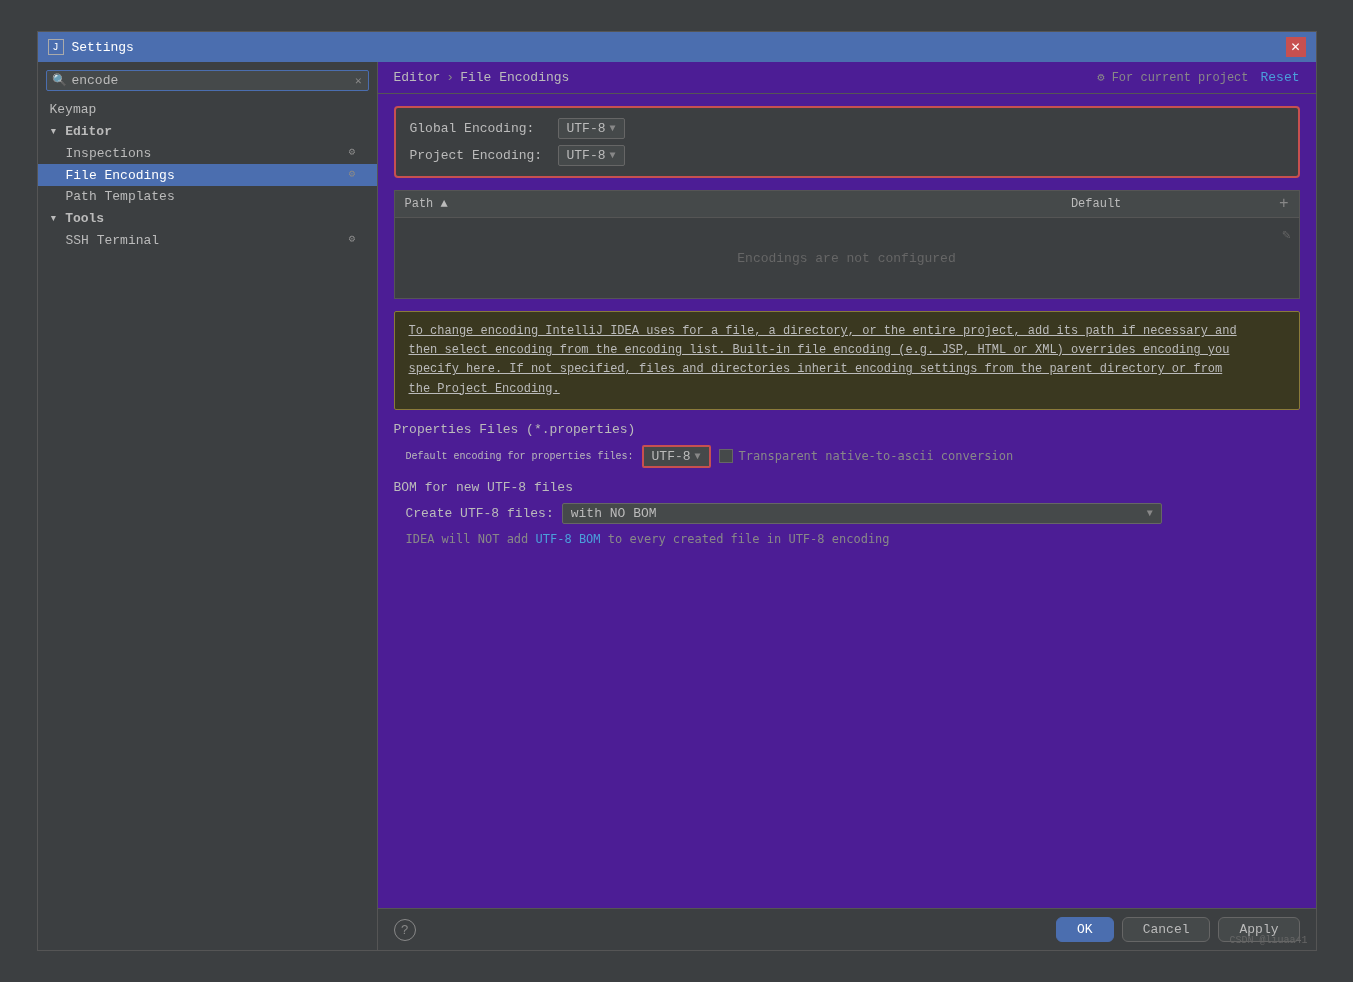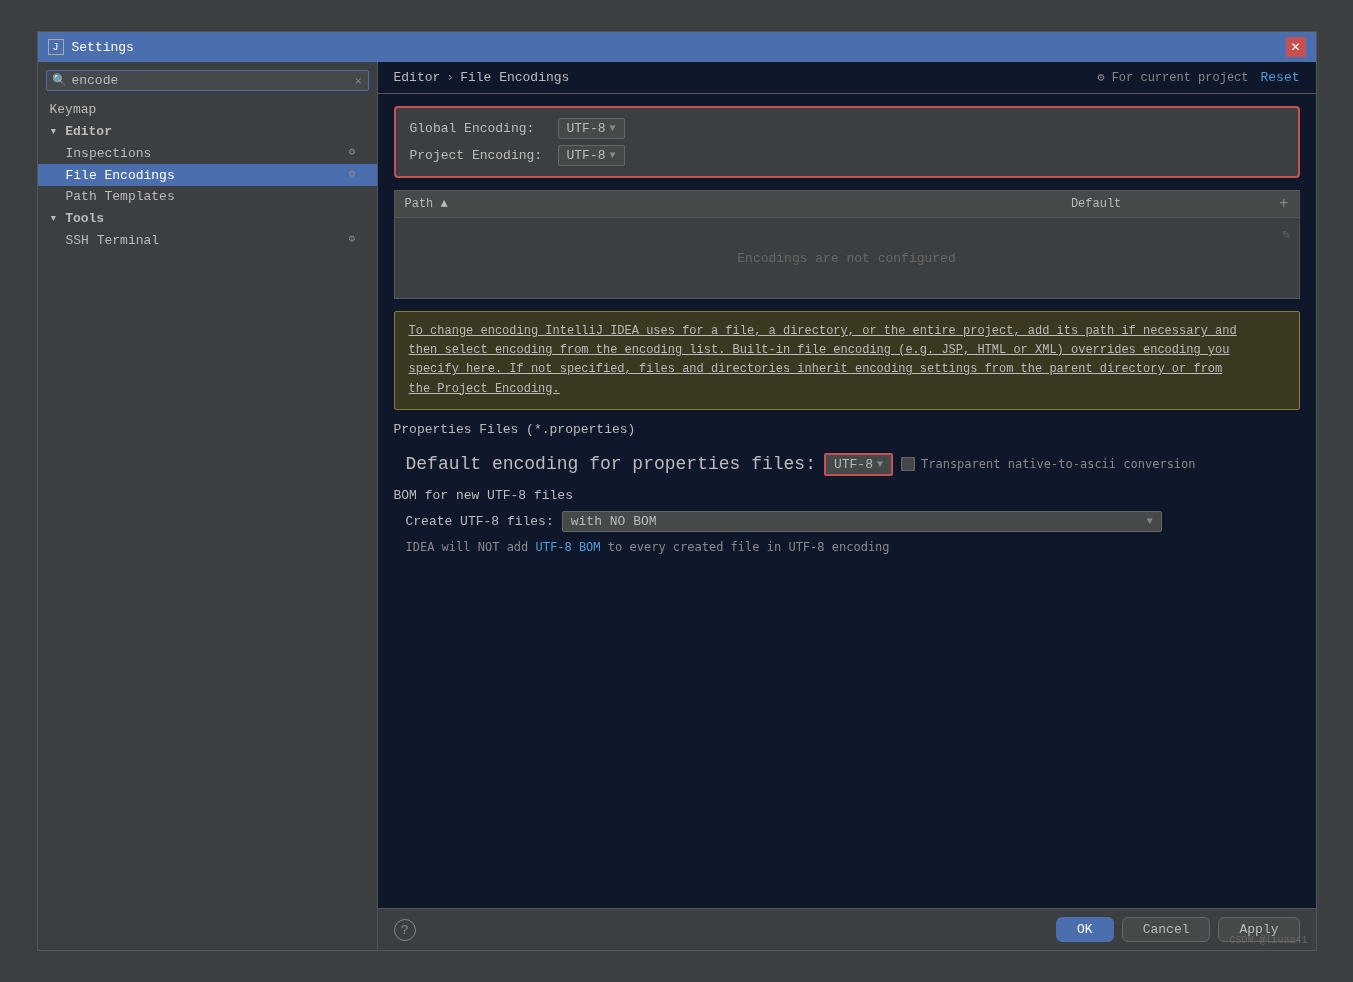--- a/index.html
+++ b/index.html
@@ -124,21 +124,21 @@
       height: 16px;
       font-size: 11px;
       color: #888;
     }
     .indent {
       padding-left: 28px;
     }
     
     .right-panel {
       flex: 1;
-      background: #0f172a;
+      background: #4c1d95;
       display: flex;
       flex-direction: column;
       overflow: hidden;
     }
     .panel-header {
       display: flex;
       align-items: center;
       justify-content: space-between;
       padding: 8px 16px;
       border-bottom: 1px solid #555;
@@ -264,35 +264,35 @@
       border-radius: 2px;
       padding: 10px 14px;
       color: #bbbbbb;
       font-size: 12px;
       line-height: 1.6;
     }
     
     .props-section {
       display: flex;
       flex-direction: column;
-      gap: 16px;
+      gap: 8px;
     }
     .props-title {
       color: #bbbbbb;
       font-size: 13px;
     }
     .props-row {
       display: flex;
       align-items: center;
       gap: 8px;
       padding-left: 12px;
     }
     .props-label {
       color: #bbbbbb;
-      font-size: 18px;
+      font-size: 10px;
     }
     .props-dropdown-highlighted {
       display: flex;
       align-items: center;
       background: #45494a;
       border: 2px solid #c75050;
       border-radius: 2px;
       padding: 2px 8px;
       cursor: pointer;
       font-size: 13px;

